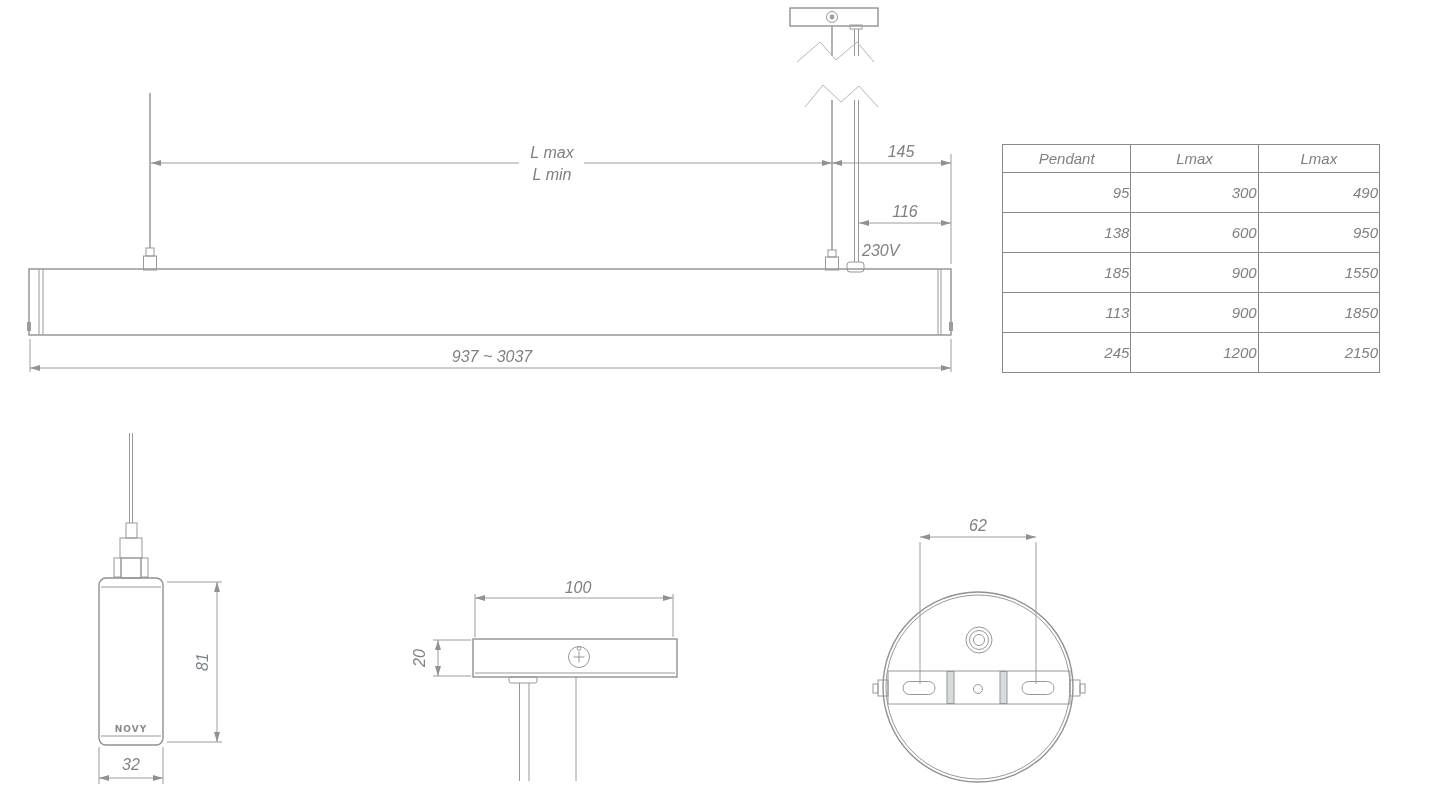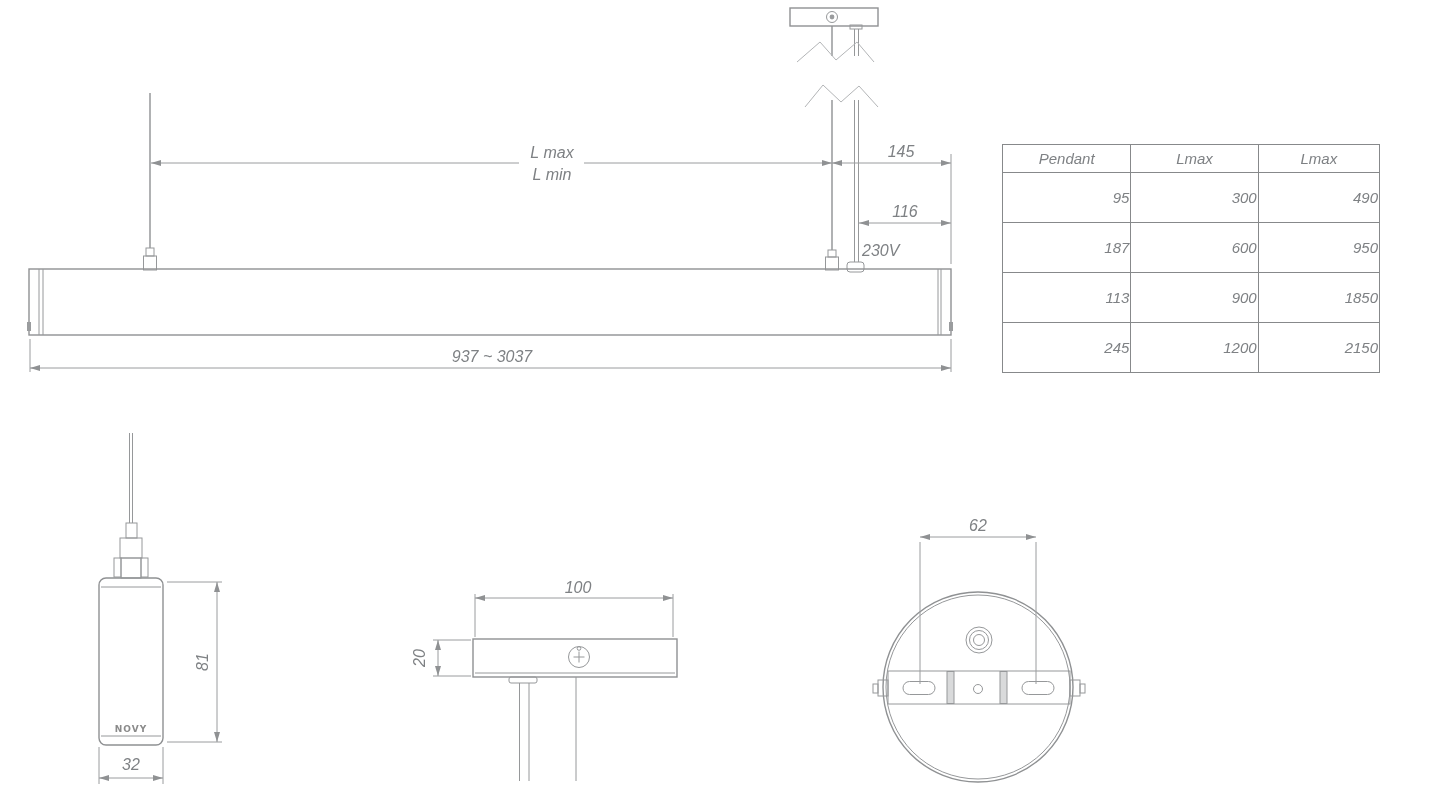--- a/index.html
+++ b/index.html
@@ -207,23 +207,28 @@
           <th>Lmax</th>
         </tr>
       </thead>
       <tbody>
         <tr>
           <td>95</td>
           <td>300</td>
           <td>490</td>
         </tr>
         <tr>
-          <td>187</td>
+          <td>138</td>
           <td>600</td>
           <td>950</td>
+        </tr>
+        <tr>
+          <td>185</td>
+          <td>900</td>
+          <td>1550</td>
         </tr>
         <tr>
           <td>113</td>
           <td>900</td>
           <td>1850</td>
         </tr>
         <tr>
           <td>245</td>
           <td>1200</td>
           <td>2150</td>

